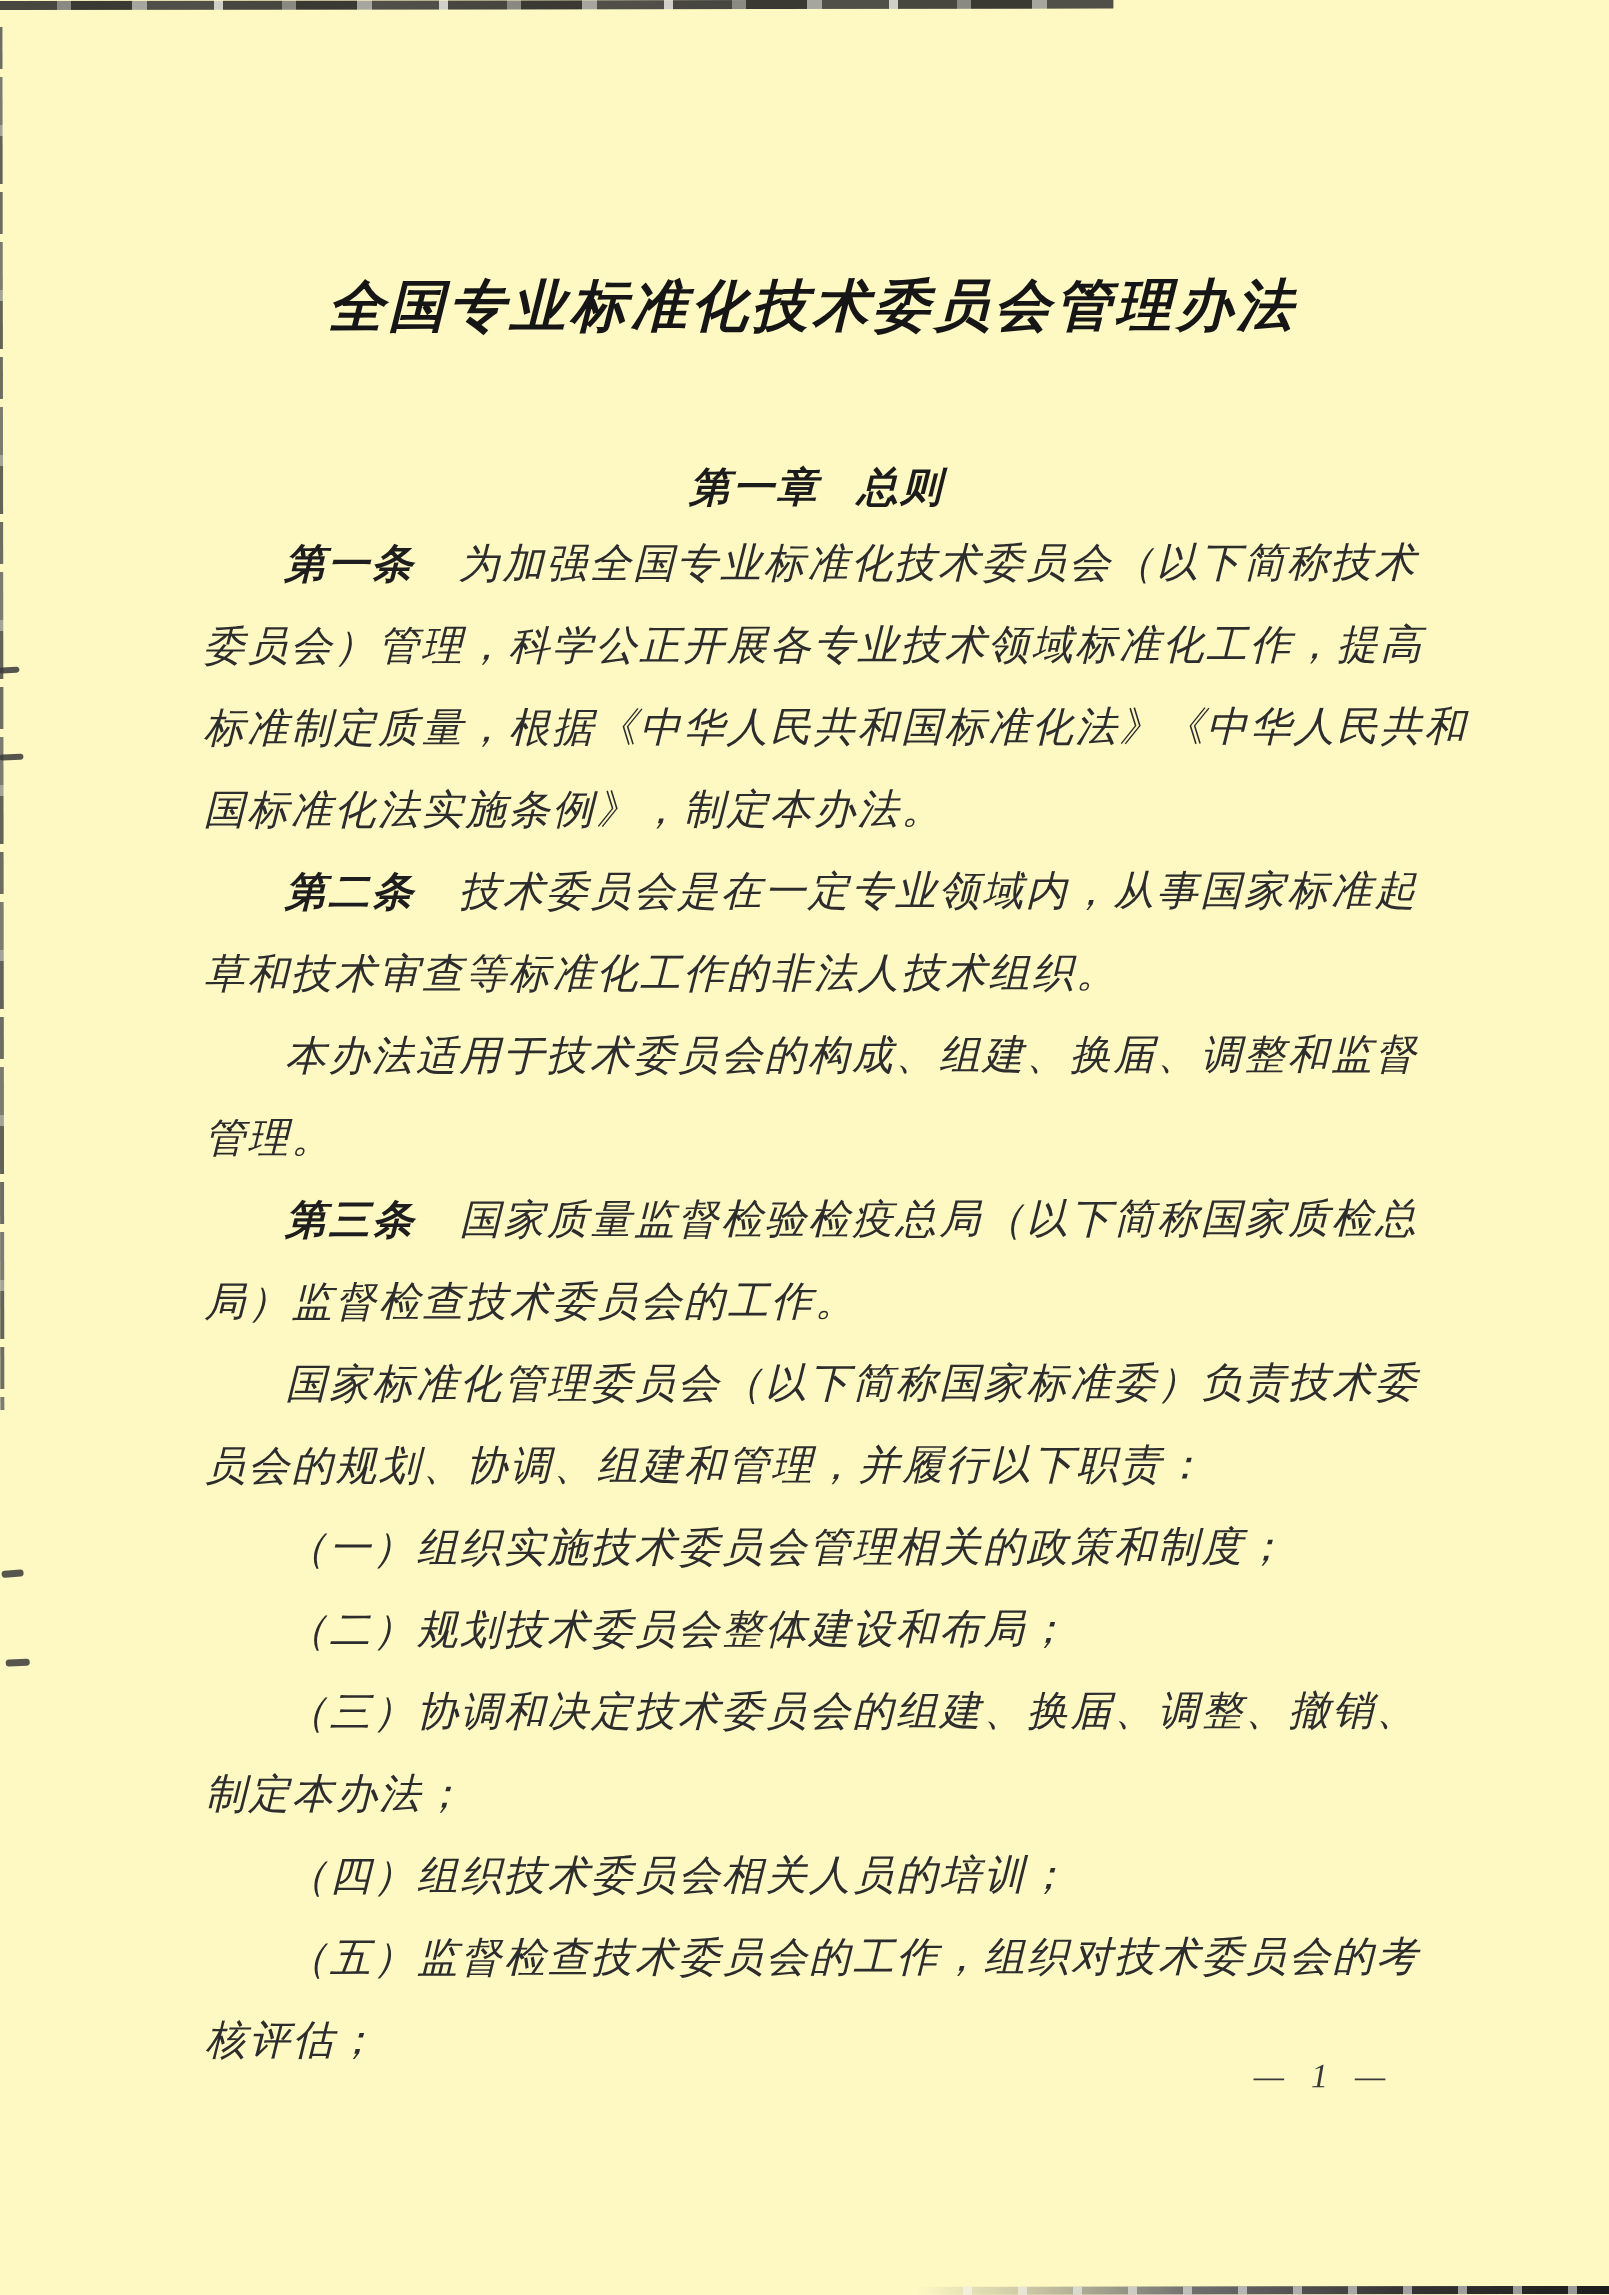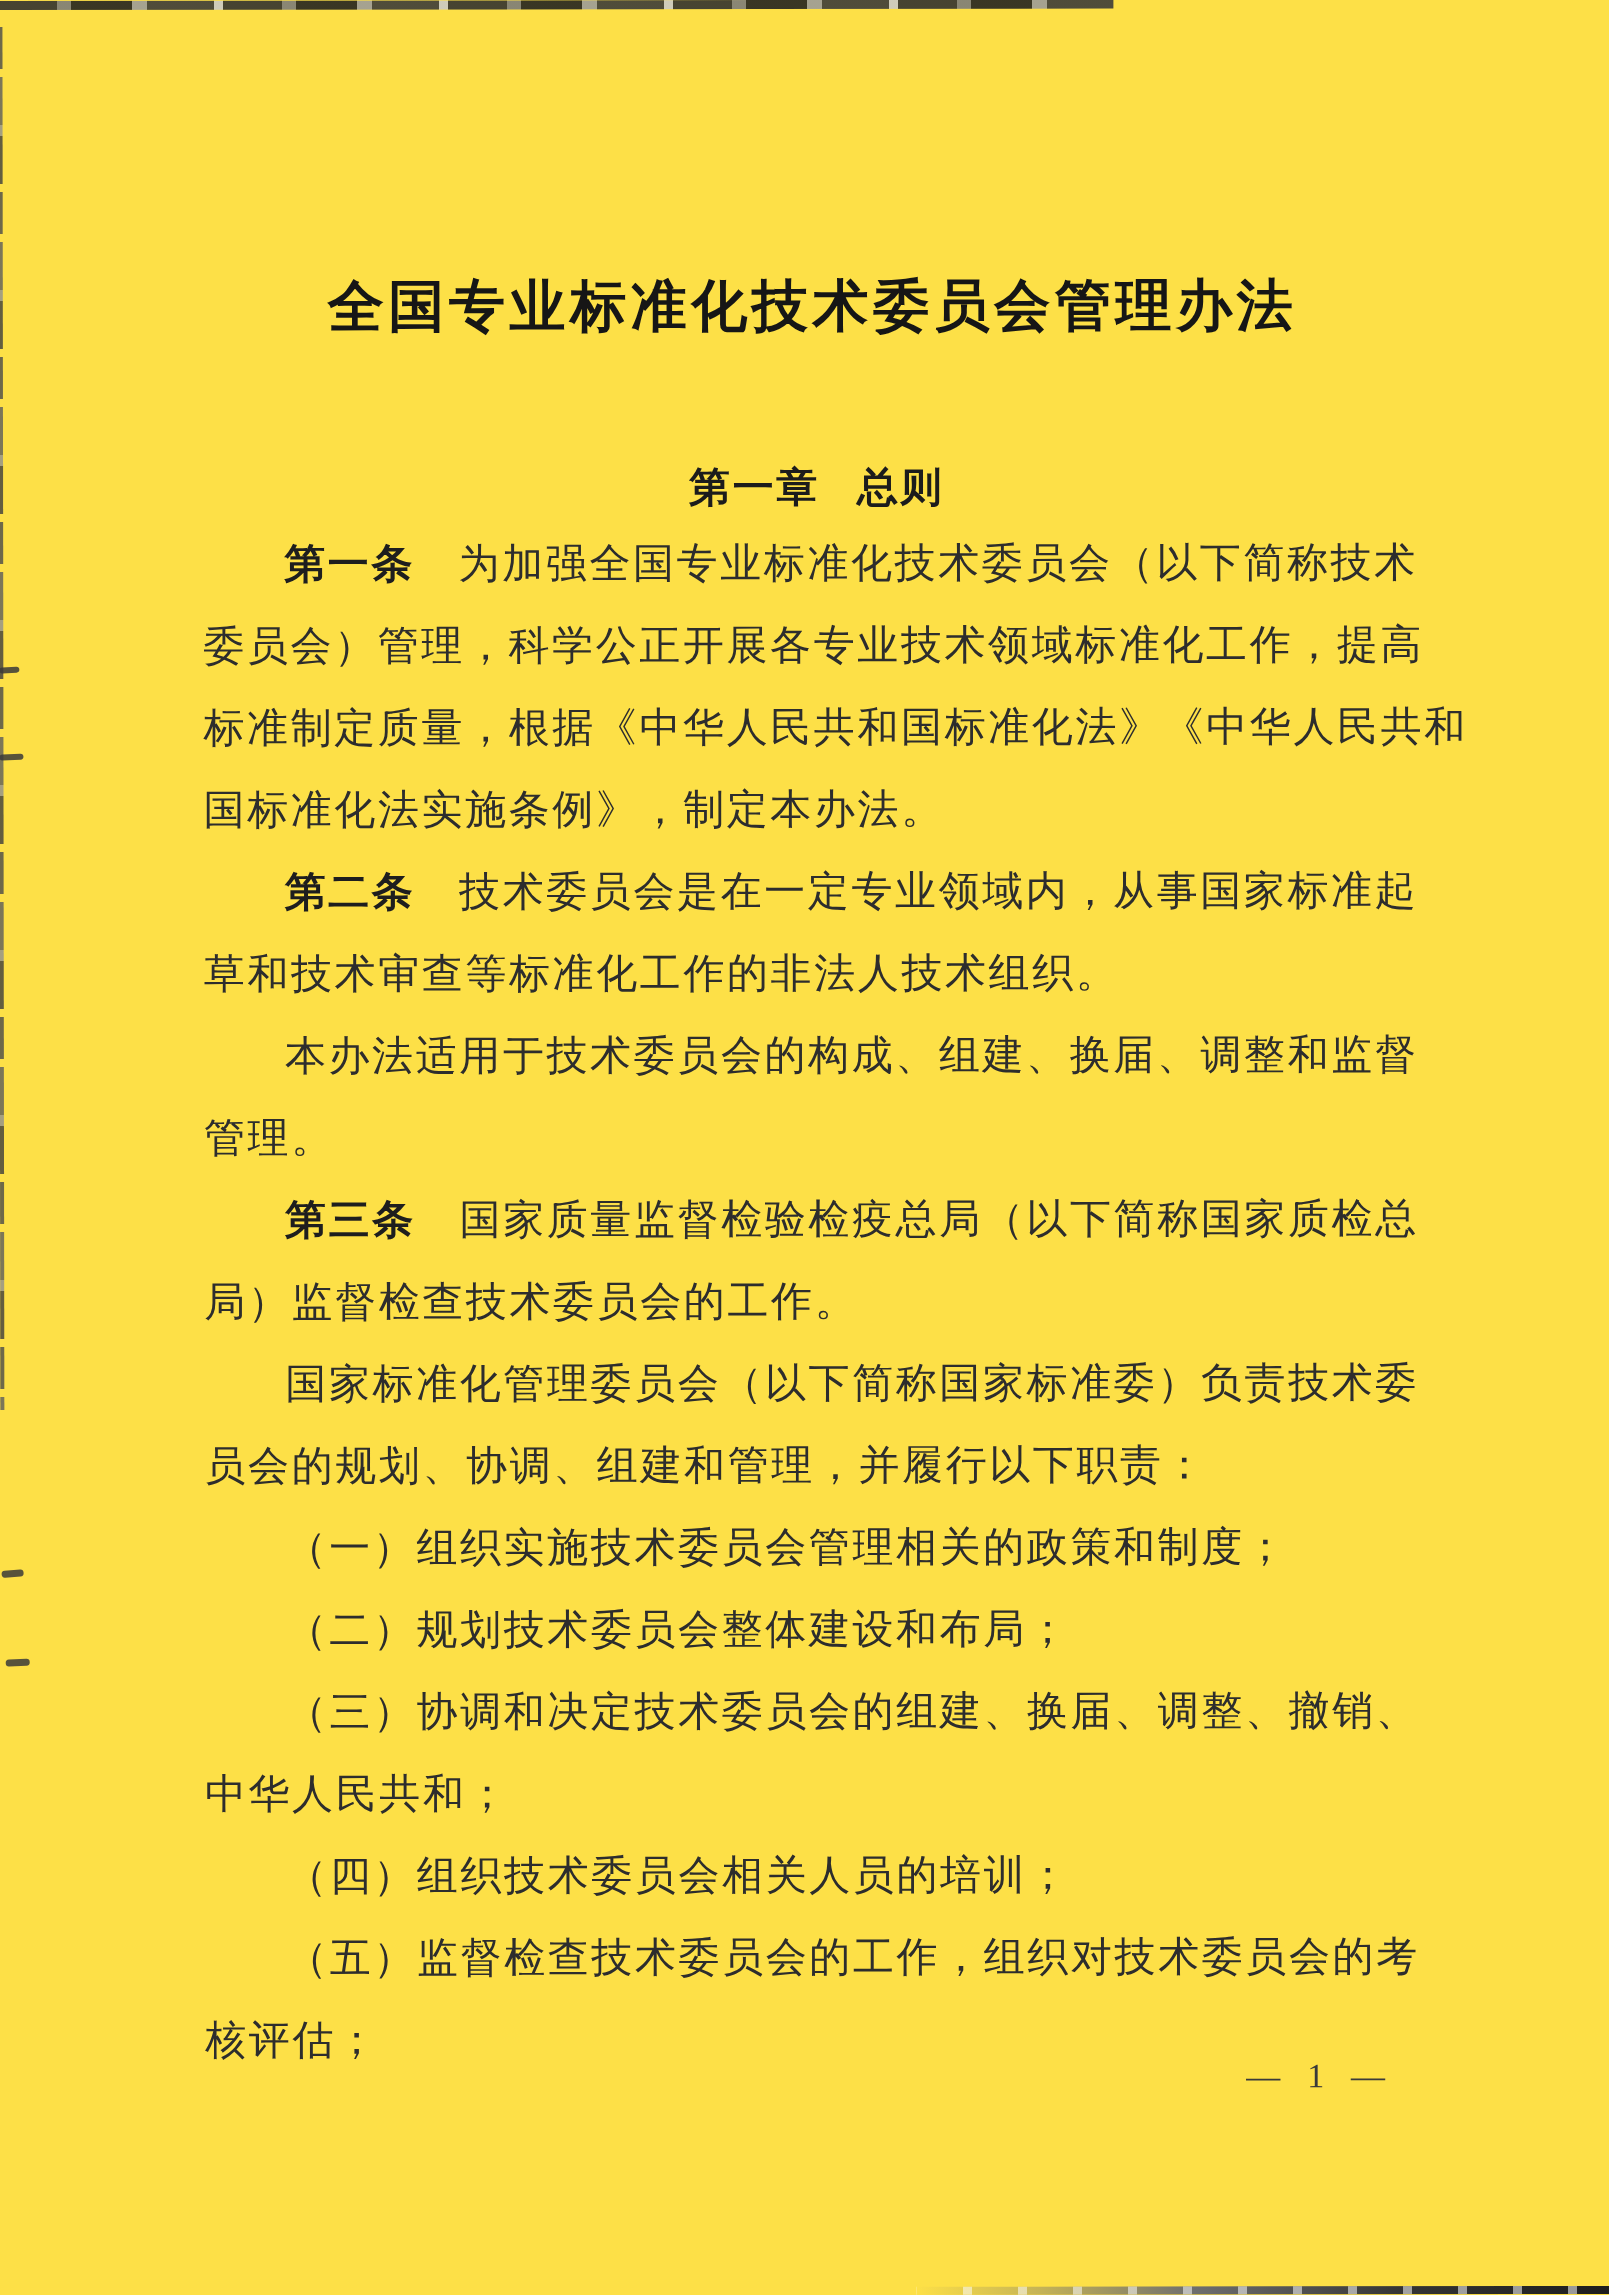--- a/index.html
+++ b/index.html
@@ -4,23 +4,24 @@
 <style>
   html, body {
     margin: 0;
     padding: 0;
     background: #ffffff;
   }
   .page {
     position: relative;
     width: 1609px;
     height: 2295px;
-    background: #fde047;
+    background: #fef9c3;
     overflow: hidden;
     font-family: "Liberation Serif", serif;
+    font-style: italic;
   }
   .content {
     position: absolute;
     inset: 0;
     transform: rotate(-0.08deg);
   }
 
   
   .artifact { position: absolute; pointer-events: none; }
   .top-band {
@@ -141,21 +142,21 @@
         <div class="line"><span>草和技术审查等标准化工作的非法人技术组织。</span></div>
         <div class="line indent"><span>本办法适用于技术委员会的构成、组建、换届、调整和监督</span></div>
         <div class="line"><span>管理。</span></div>
         <div class="line indent"><span class="article-label">第三条</span><span>　国家质量监督检验检疫总局（以下简称国家质检总</span></div>
         <div class="line"><span>局）监督检查技术委员会的工作。</span></div>
         <div class="line indent"><span>国家标准化管理委员会（以下简称国家标准委）负责技术委</span></div>
         <div class="line"><span>员会的规划、协调、组建和管理，并履行以下职责：</span></div>
         <div class="line indent"><span>（一）组织实施技术委员会管理相关的政策和制度；</span></div>
         <div class="line indent"><span>（二）规划技术委员会整体建设和布局；</span></div>
         <div class="line indent"><span>（三）协调和决定技术委员会的组建、换届、调整、撤销、</span></div>
-        <div class="line"><span>中华人民共和；</span></div>
+        <div class="line"><span>制定本办法；</span></div>
         <div class="line indent"><span>（四）组织技术委员会相关人员的培训；</span></div>
         <div class="line indent"><span>（五）监督检查技术委员会的工作，组织对技术委员会的考</span></div>
         <div class="line"><span>核评估；</span></div>
       </div>
 
     <div class="page-number">— 1 —</div>
 
   </div>
 </div>
 

